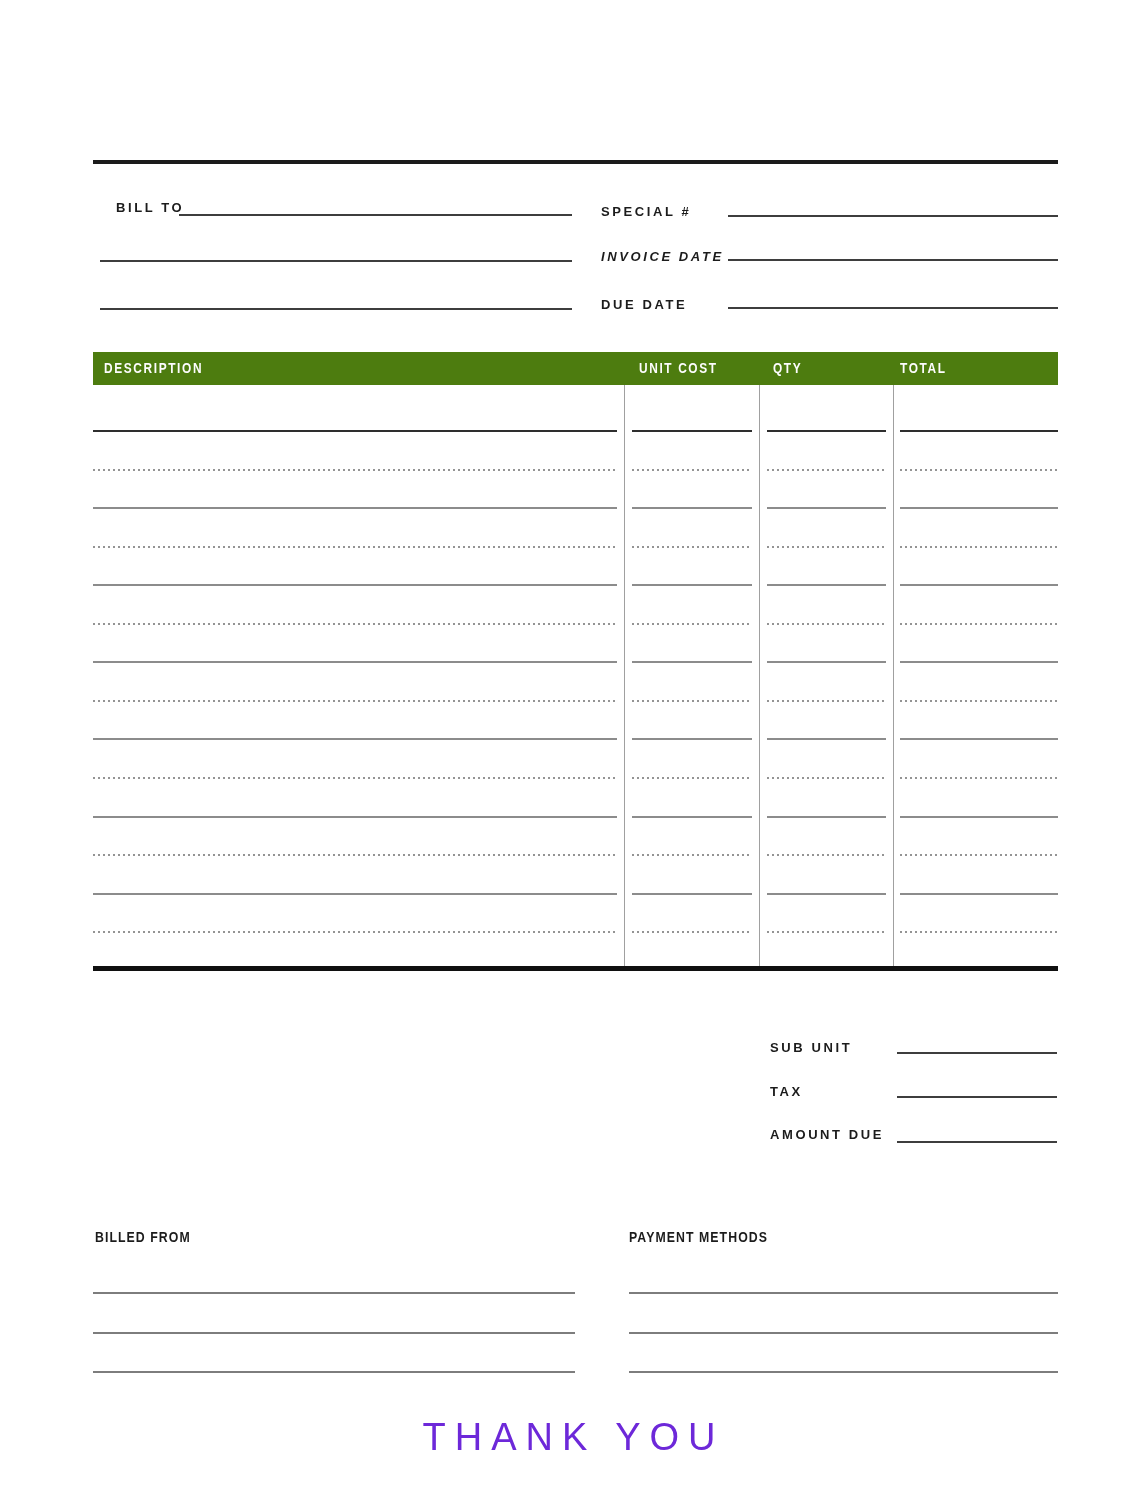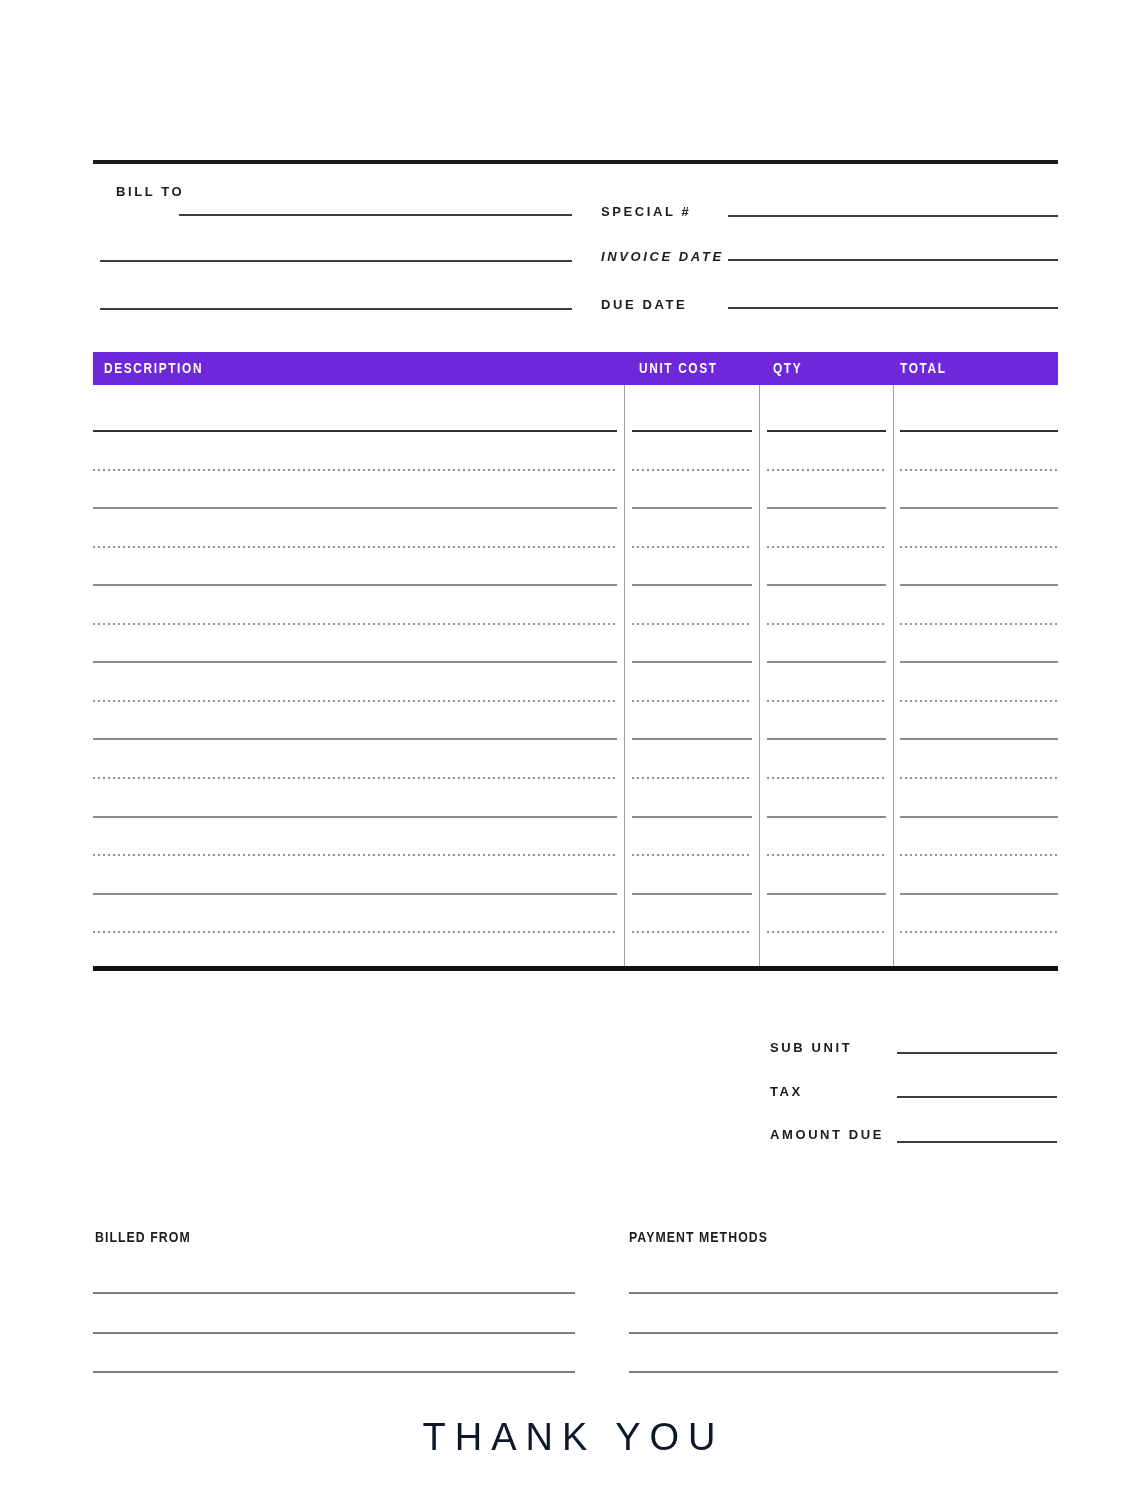--- a/index.html
+++ b/index.html
@@ -26,21 +26,21 @@
     font-size:15px; letter-spacing:1.3px;
     transform:scaleX(0.82); transform-origin:0 50%;
   }
 
   
   .fill-line { position:absolute; height:2px; background:#3e3e3e; }
   .soft-line { position:absolute; height:2px; background:#7d7d7d; }
 
   
   .items-table { position:absolute; left:93px; top:352px; width:965px; height:619px; }
-  .table-header { position:absolute; left:0; top:0; width:100%; height:33px; background:#6d28d9; }
+  .table-header { position:absolute; left:0; top:0; width:100%; height:33px; background:#4d7c0f; }
   .th {
     position:absolute; top:0; line-height:33px; color:#fdfdfd;
     font-size:14px; font-weight:700; letter-spacing:1.9px; white-space:nowrap;
     transform:scaleX(0.85); transform-origin:0 50%;
   }
   .table-body { position:absolute; left:0; top:33px; width:100%; height:581px; }
   .col-line { position:absolute; top:0; width:1px; height:100%; background:#a0a0a0; }
   .item-row { position:absolute; left:0; width:100%; height:2px; }
   .item-row .seg { position:absolute; top:0; height:2px; }
   .item-row.solid .seg { background:#8c8c8c; }
@@ -60,31 +60,31 @@
   .notes-area { position:absolute; left:0; top:31px; width:100%; height:calc(100% - 31px); }
 
   
   .totals-label { position:absolute; left:770px; }
   .totals-line { position:absolute; left:897px; width:160px; }
 
   
   .thank-you {
     position:absolute; left:0; top:1416px; width:100%;
     text-align:center; font-size:38px; font-weight:400;
-    letter-spacing:9px; color:#0f172a; white-space:nowrap;
+    letter-spacing:9px; color:#6d28d9; white-space:nowrap;
   }
 </style>
 </head>
 <body>
 
 <div class="page">
 
   <div class="top-rule"></div>
 
-  <div class="label" style="left:100px; top:184px;padding-left:16px;">BILL TO</div>
+  <div class="label" style="left:100px; top:200px;padding-left:16px;">BILL TO</div>
   <div class="fill-line" style="left:179px; top:214px; width:393px;"></div>
   <div class="fill-line" style="left:100px; top:260px; width:472px;"></div>
   <div class="fill-line" style="left:100px; top:308px; width:472px;"></div>
 
   <div class="label" style="left:601px; top:204px;">SPECIAL #</div>
   <div class="fill-line" style="left:728px; top:215px; width:330px;"></div>
 
   <div class="label" style="left:601px; top:249px;font-style:italic;">INVOICE DATE</div>
   <div class="fill-line" style="left:728px; top:259px; width:330px;"></div>
 

